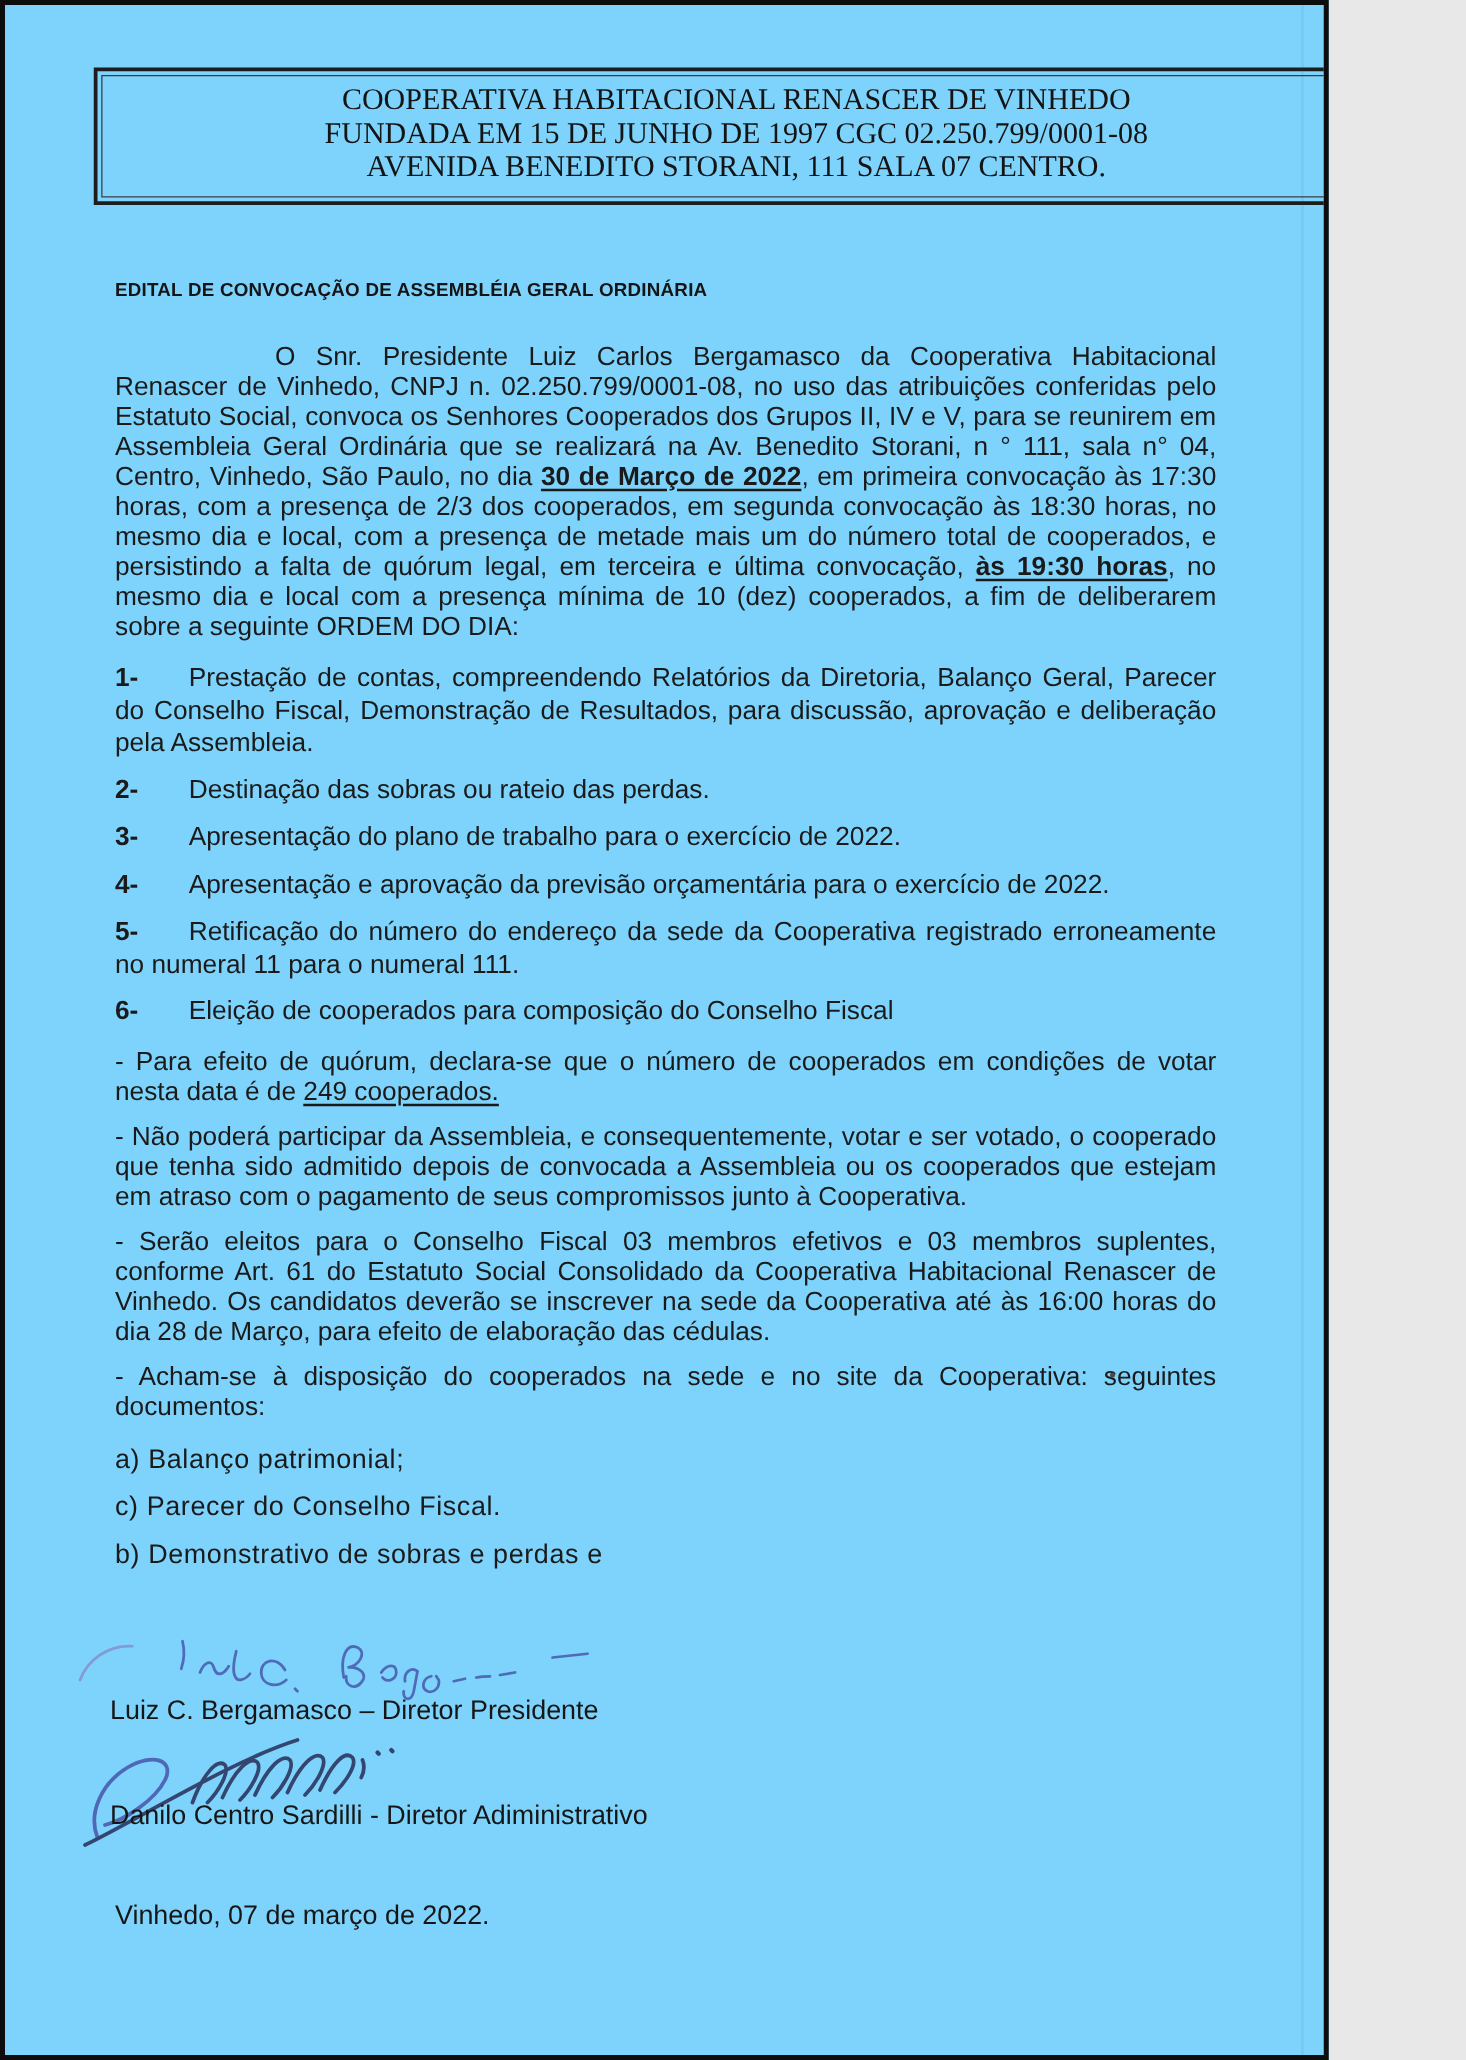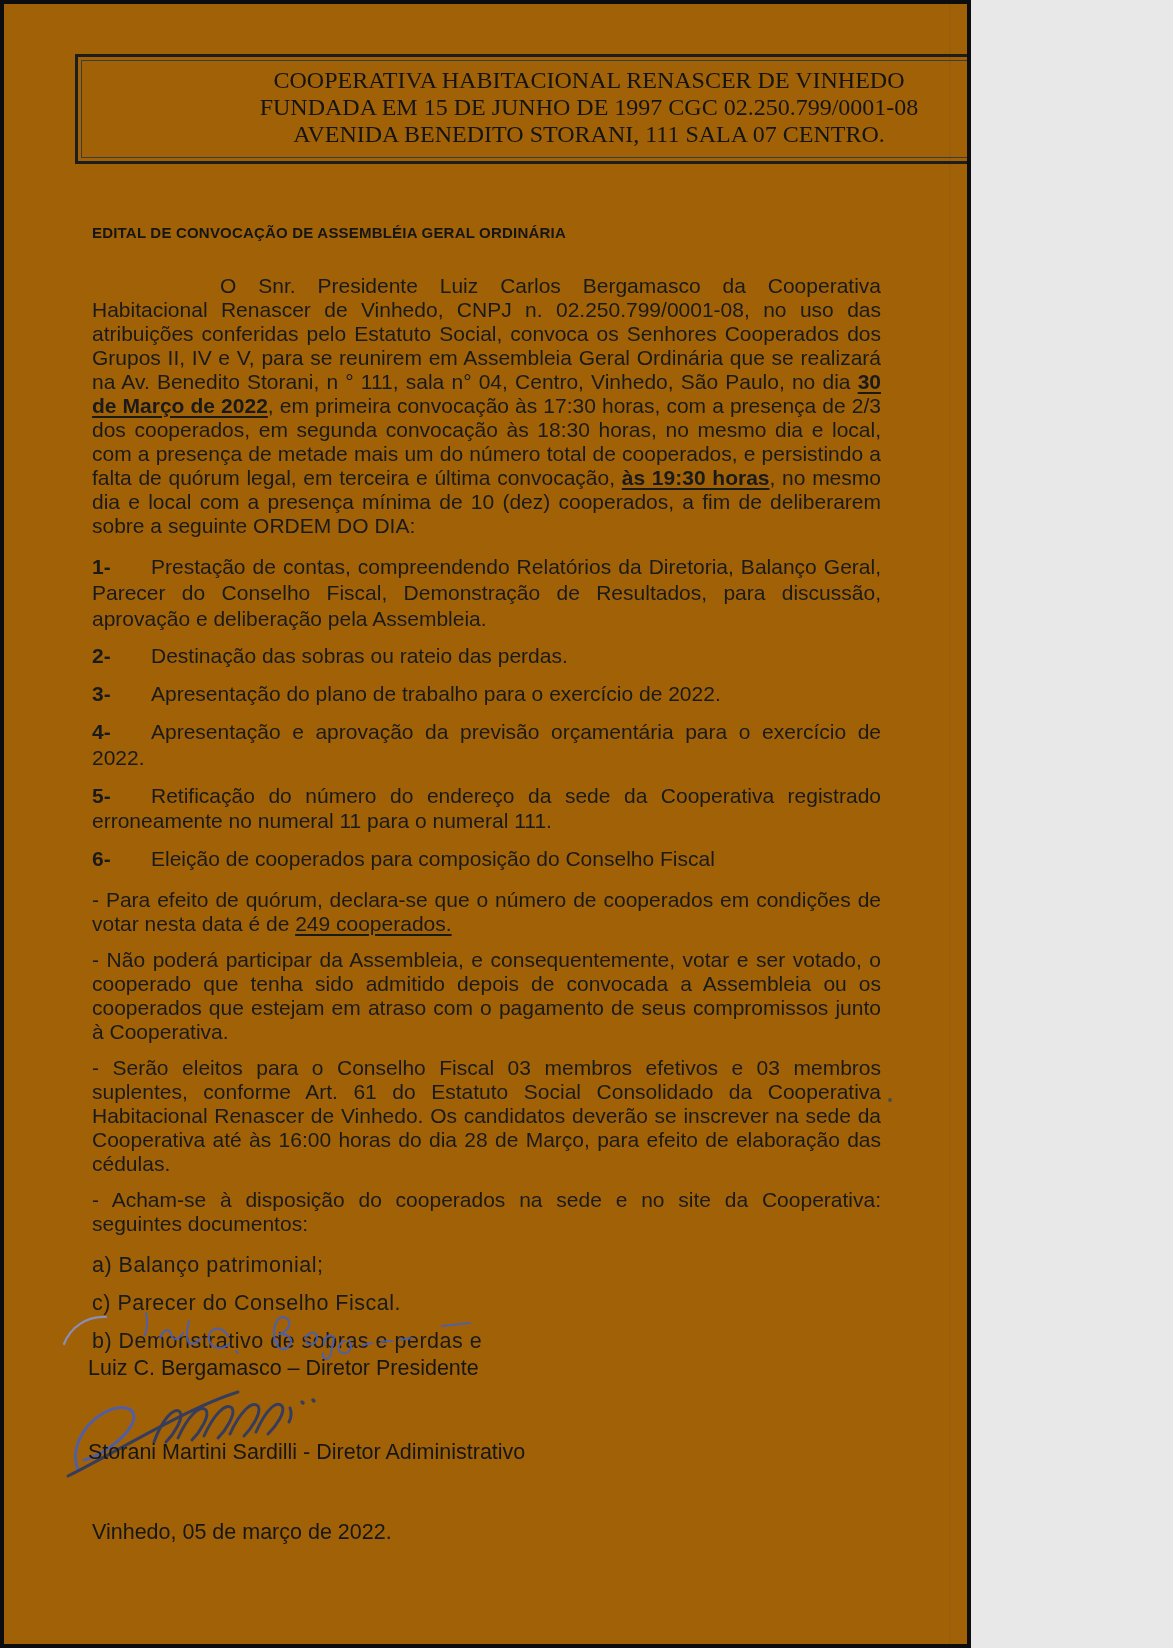--- a/index.html
+++ b/index.html
@@ -1,20 +1,20 @@
 <!DOCTYPE html>
 <html><head>
 <meta charset="utf-8">
 <style>
   html, body { margin:0; padding:0; background:#e8e8e8; }
   .page {
     position:relative;
-    width:971px; height:1648px;
+    width:1063px; height:1648px;
     box-sizing:border-box;
-    background:#a16207;
+    background:#7dd3fc;
     border:4px solid #0d0d0d;
     font-family:"Liberation Sans", sans-serif;
     color:#1a1a1a;
     overflow:hidden;
   }
   .scan-edge {
     position:absolute; right:16px; top:0; height:100%; width:2px;
     background:rgba(60,60,60,0.07);
   }
   .speck {
@@ -110,19 +110,19 @@
       <path d="M6,96 C44,78 124,28 176,12"></path>
       <path d="M92,62 C100,40 112,26 118,32 C122,38 112,54 104,62"></path>
       <path d="M116,58 C126,36 138,24 144,30 C148,36 138,52 130,60"></path>
       <path d="M142,56 C152,34 164,22 170,28 C174,34 164,50 156,58"></path>
       <path d="M168,54 C178,32 190,20 196,26 C200,32 190,48 182,56"></path>
       <path d="M194,52 C204,30 214,20 220,26 C224,32 214,46 206,54"></path>
       <path d="M228,28 c2,5 1,10 -1,14"></path>
       <path d="M240,22 l1,1 m10,-3 l1,1" stroke-width="3.4"></path>
     </g>
   </svg>
-  <div class="sig-name name2">Storani Martini Sardilli - Diretor Adiministrativo</div>
+  <div class="sig-name name2">Danilo Centro Sardilli - Diretor Adiministrativo</div>
 
-  <div class="dateline">Vinhedo, 05 de março de 2022.</div>
+  <div class="dateline">Vinhedo, 07 de março de 2022.</div>
 
   <div class="speck"></div>
   <div class="scan-edge"></div>
 </div>
 
 </body></html>

